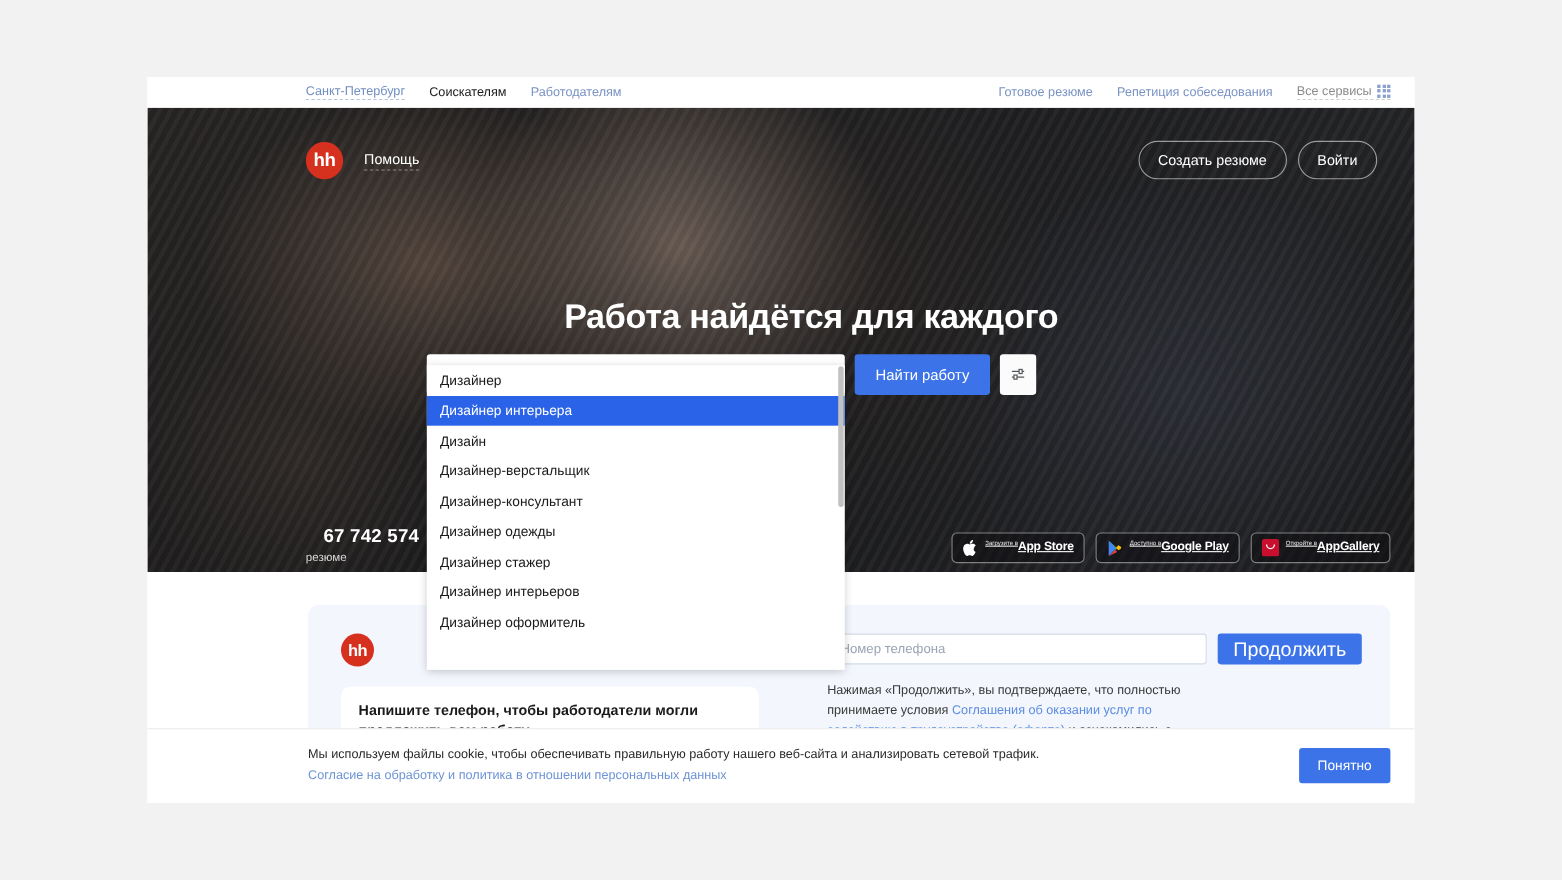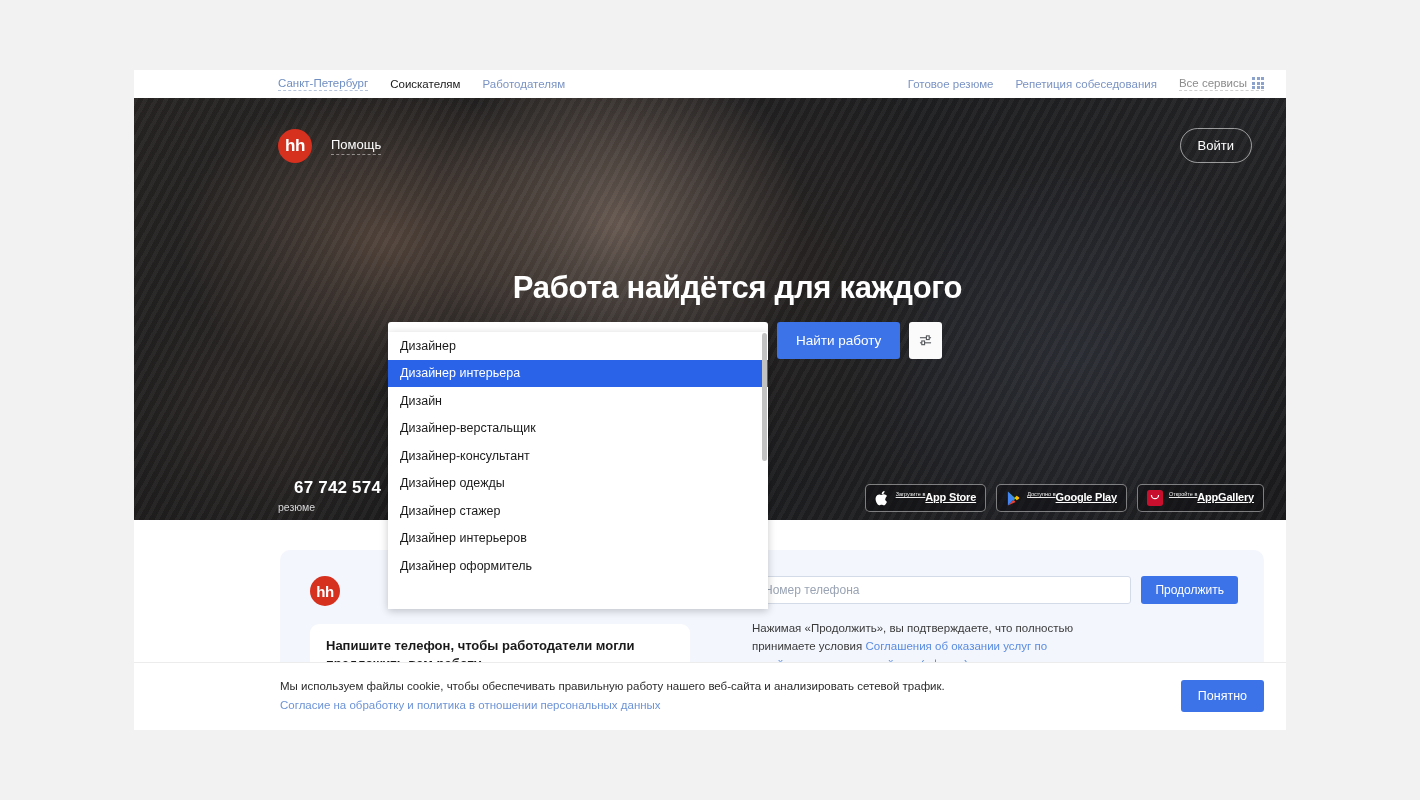--- a/index.html
+++ b/index.html
@@ -187,21 +187,21 @@
   }
   .phone-row { display:flex; gap:10px; align-items:stretch; }
   .phone-input {
     flex:1; height: 28px; border:1px solid #d4dbe8; border-radius:3px;
     background:#fff; padding: 0 11px; font-size: 12px; color:#8e99ab;
     font-family: inherit;
   }
   .phone-input::placeholder { color:#9aa4b4; }
   .continue-btn {
     background:#3c73e8; color:#fff; border:none; border-radius:3px;
-    padding: 0 14px; font-size: 12px; font-family:inherit; cursor:pointer;
+    padding: 0 14px; font-size: 18px; font-family:inherit; cursor:pointer;
     white-space:nowrap;
   }
   .legal { margin-top: 16px; font-size: 11.5px; color:#3a3a3a; line-height: 1.55; max-width: 360px;}
   .legal a { color:#5a8ce0; text-decoration:none; }
 
   
   .cookie {
     position:absolute; left:0; right:0; bottom:0;
     background:#fff; border-top:1px solid #ececec;
     display:flex; align-items:center;
@@ -246,20 +246,21 @@
   </div>
 
   <div class="hero">
     <div class="hero-bg"></div>
     <div class="hero-inner">
 
       <div class="hero-head">
         <div class="hh-logo">hh</div>
         <span class="help-link">Помощь</span>
         <div class="hero-head-right">
+          <button class="ghost-btn">Создать резюме</button>
           <button class="ghost-btn">Войти</button>
         </div>
       </div>
 
       <div class="hero-title">Работа найдётся для каждого</div>
 
       <div class="search-row">
         <div class="search-field">
           <span class="search-value">диз</span>
             <span class="caret"></span>

